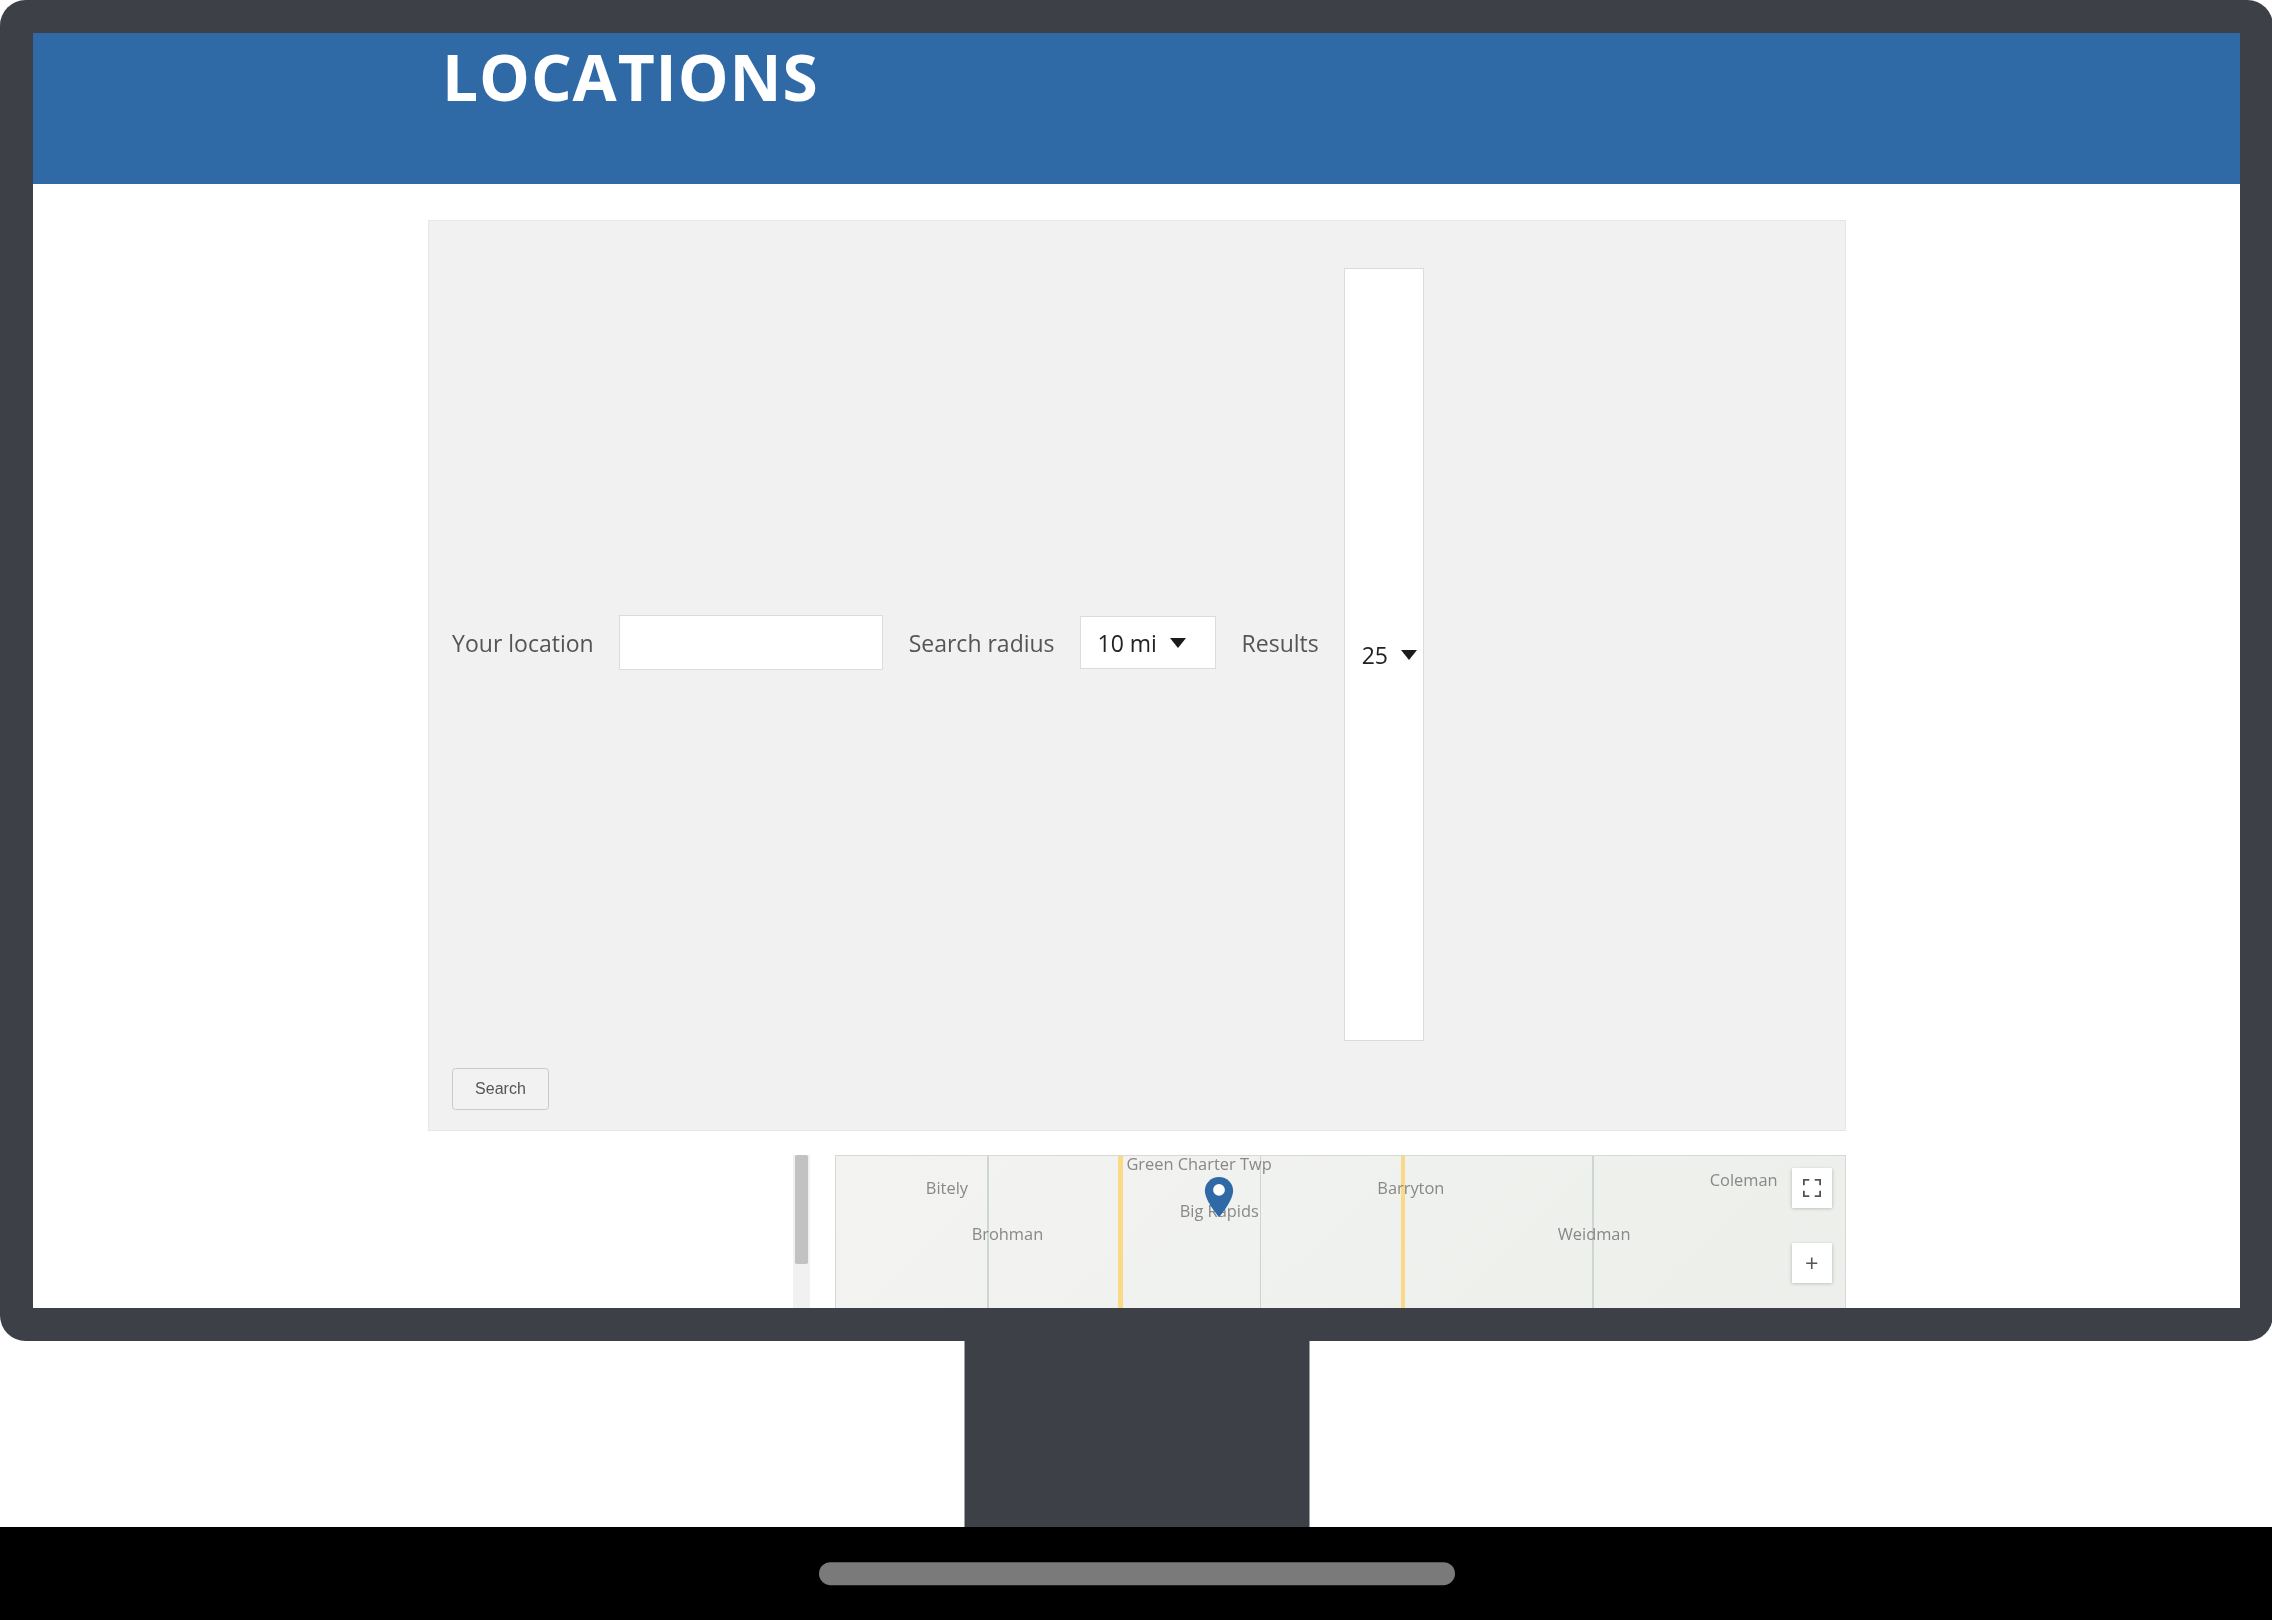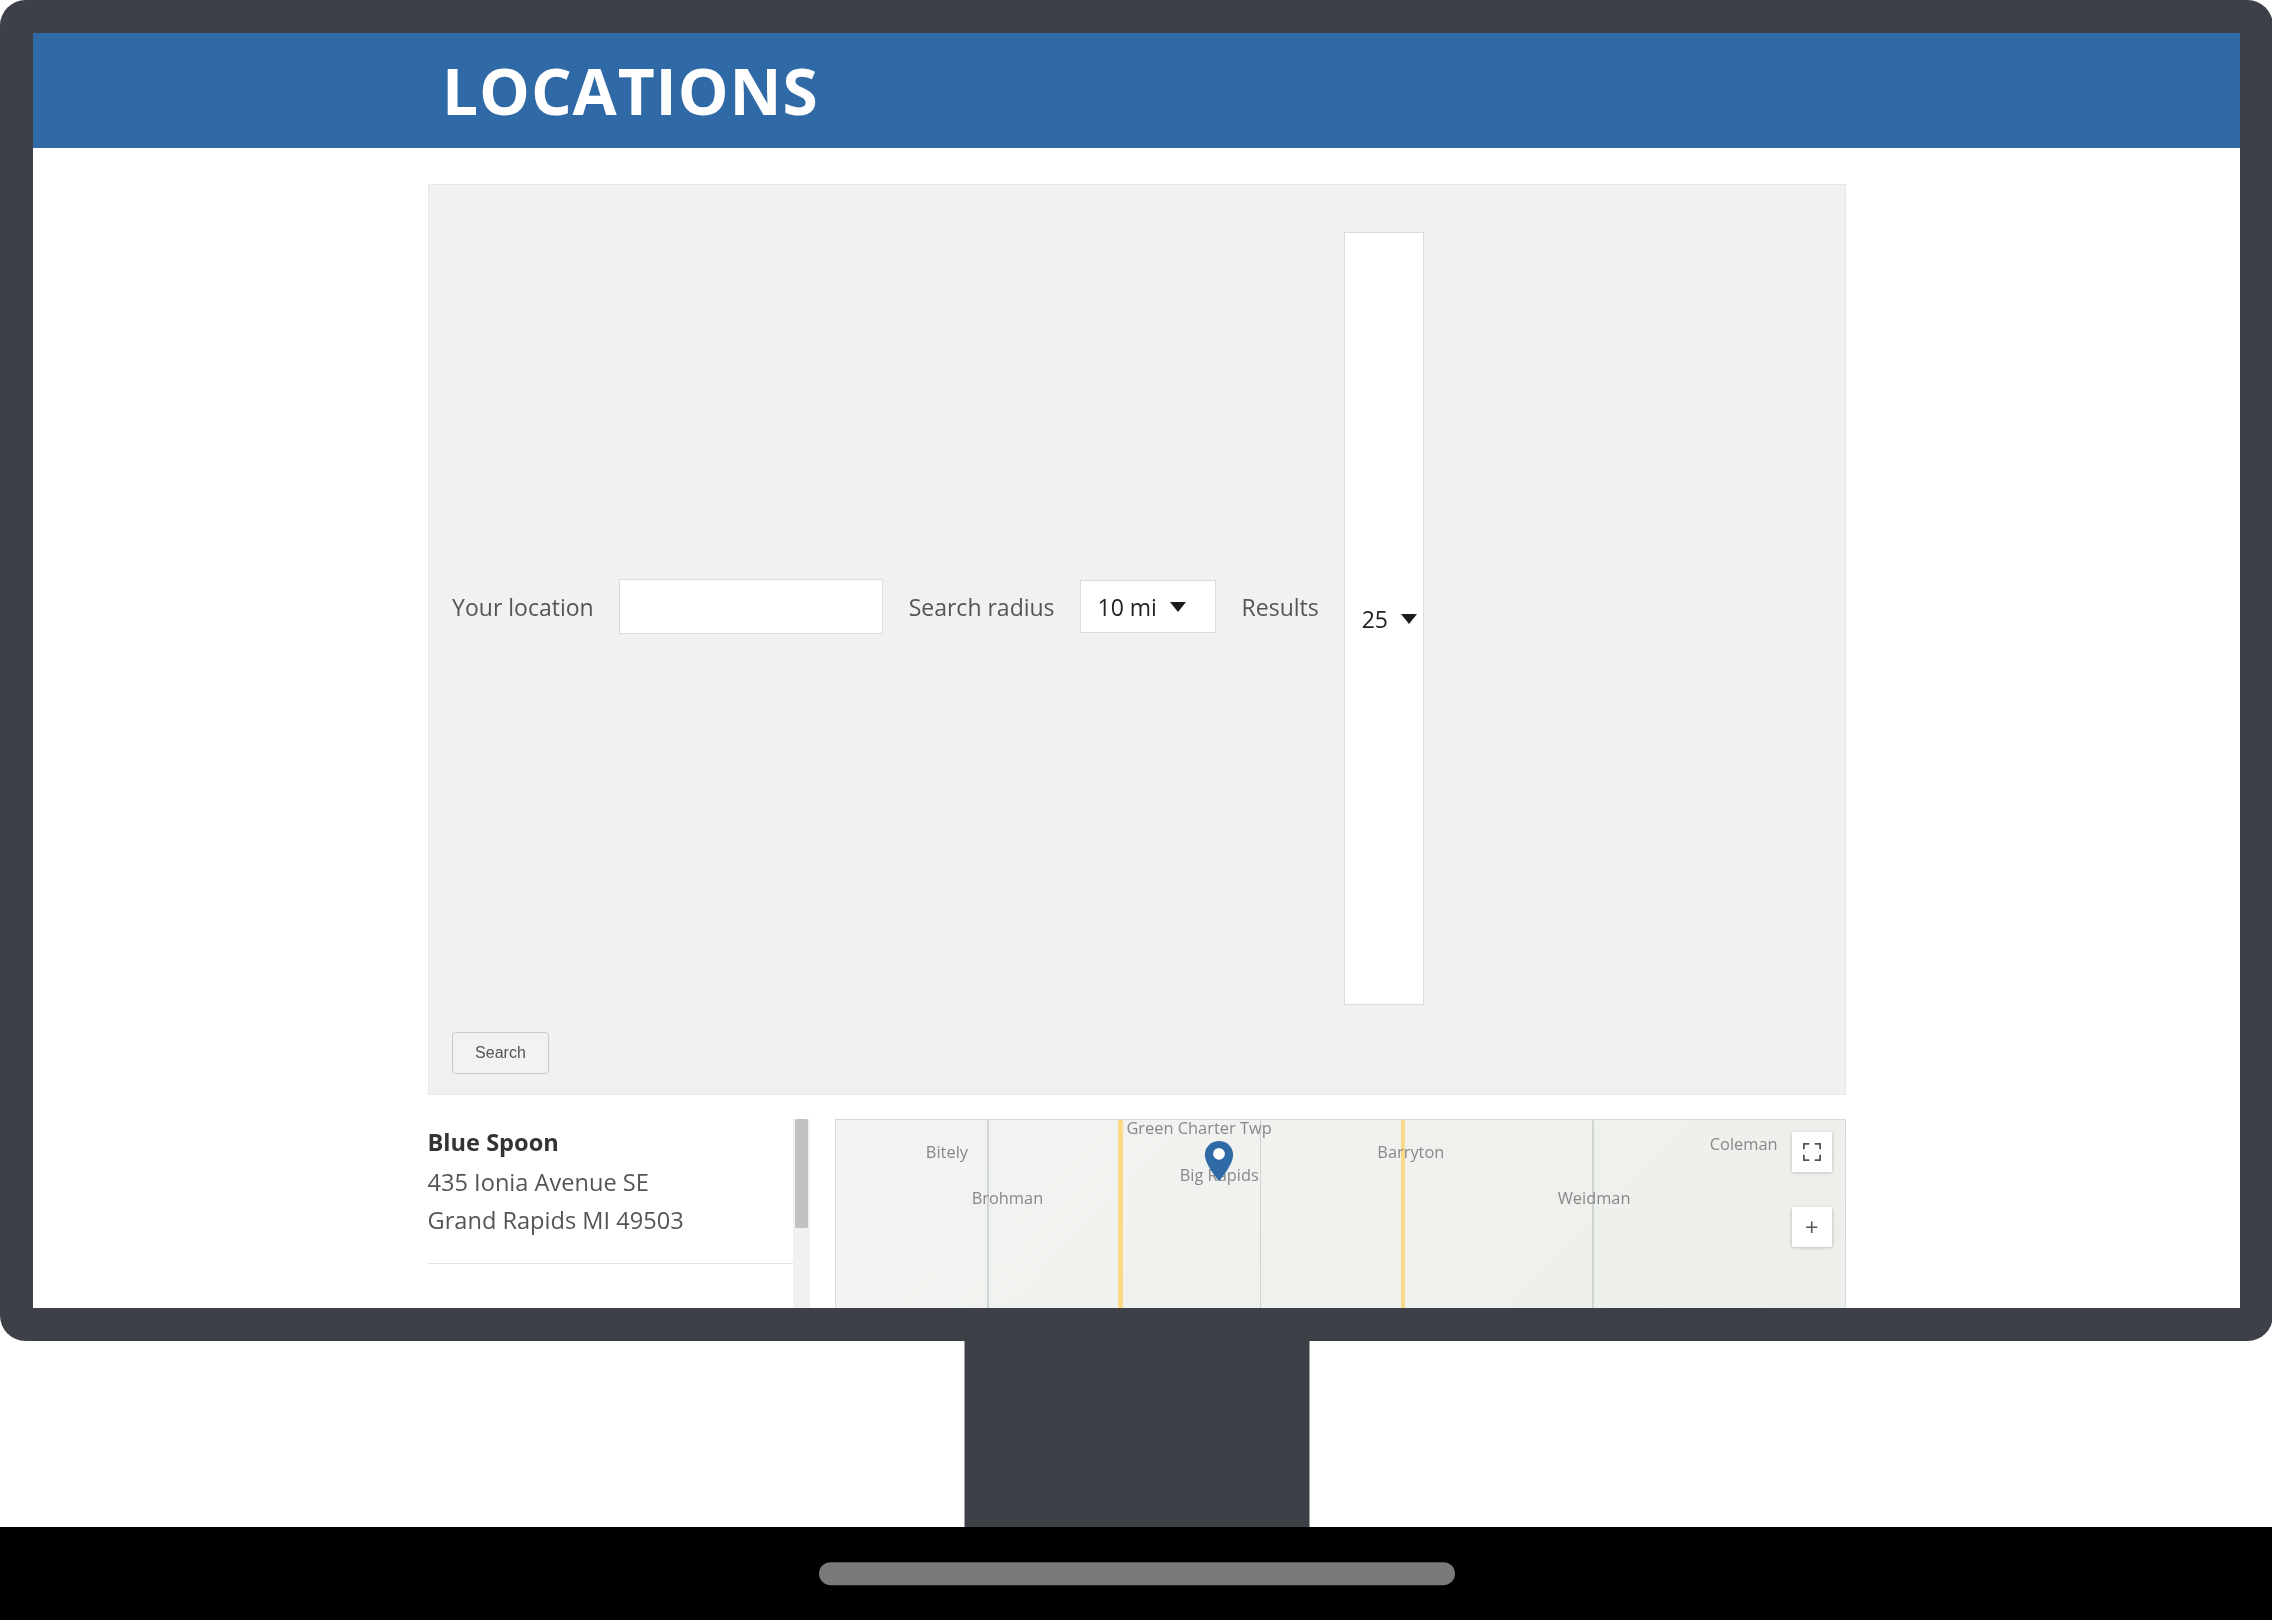--- a/index.html
+++ b/index.html
@@ -49,24 +49,23 @@
     top: 50%;
     transform: translate(-50%, -50%);
     width: 636px;
     height: 23.6px;
     background: #7a7a7a;
     border-radius: 12.7px;
   }
 
   
   .header {
-    height: 115px;
+    height: 151px;
     background: #2f6aa7;
     display: flex;
-    align-items: center;
     padding-left: 409px;
   }
   .header h1 {
     color: #fff;
     font-size: 64px;
     font-weight: 700;
     letter-spacing: 0.9px;
   }
 
   
@@ -286,26 +285,20 @@
 
 
         <button class="search-btn">
           <span>Search</span>
         </button>
       </div>
 
       <div class="results">
 
         <div class="list" id="location-list">
-          <div class="loc-item">
-    <div class="loc-name">Blue Spoon</div>
-    <div>435 Ionia Avenue SE</div>
-    <div>Grand Rapids MI 49503</div>
-
-  </div>
             <div class="scroll-track">
             <div class="scroll-thumb"></div>
           </div>
 
         </div>
 
         <div class="map-wrap">
           <div class="map" id="map">
 
             <div class="road v1"></div>

